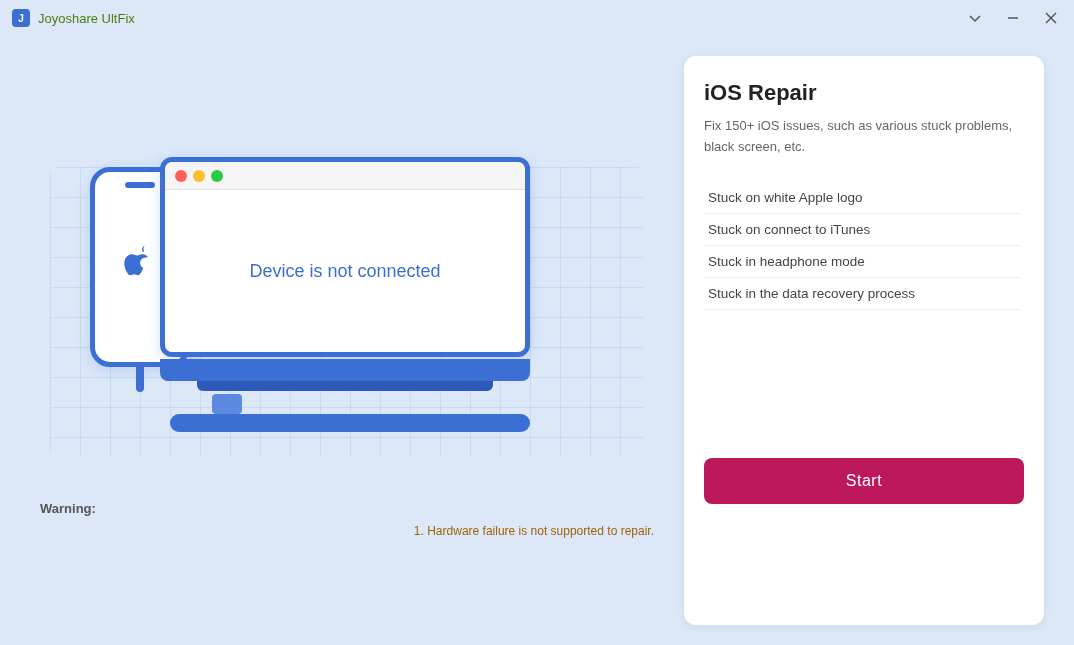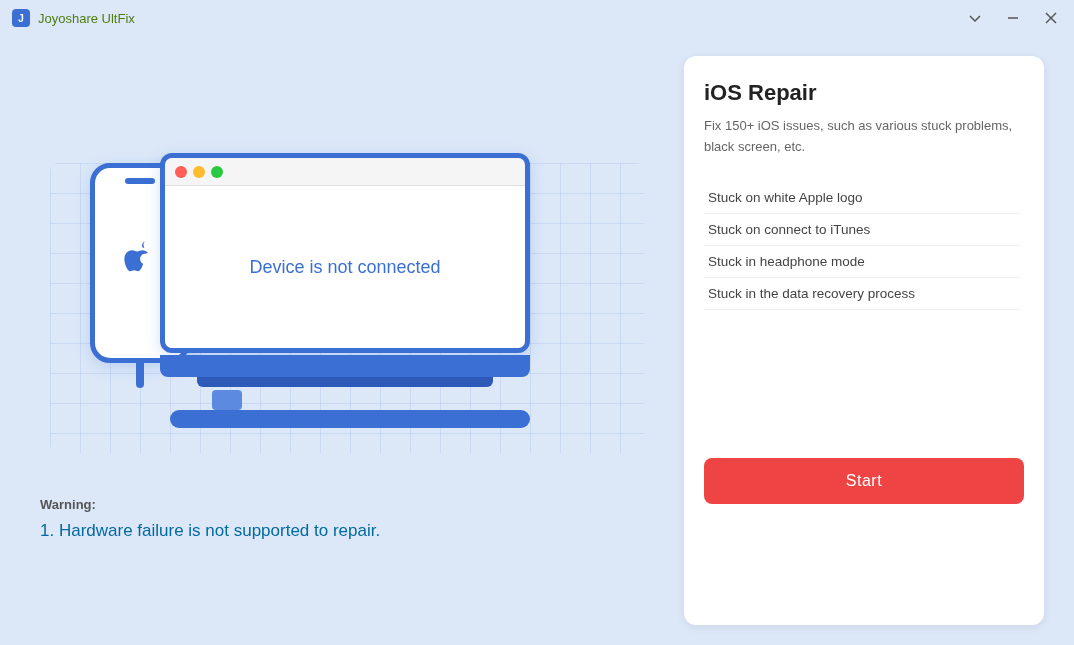--- a/index.html
+++ b/index.html
@@ -226,24 +226,25 @@
       padding: 0 10px;
       margin-top: 24px;
     }
     .warning-title {
       font-size: 13px;
       color: #555;
       font-weight: 600;
       margin-bottom: 6px;
     }
     .warning-item {
-      font-size: 17px;
-      color: #0369a1;
+      font-size: 12px;
+      color: #a16207;
       margin-bottom: 4px;
       line-height: 1.5;
+      text-align: right;
     }
 
     
     .right-panel {
       width: 360px;
       background: white;
       border-radius: 12px;
       padding: 24px 20px;
       display: flex;
       flex-direction: column;
@@ -280,21 +281,21 @@
     }
     .issue-item {
       font-size: 13.5px;
       color: #444;
       padding: 8px 4px;
       border-bottom: 1px solid #f0f0f0;
       cursor: default;
     }
     .start-btn {
       margin-top: 16px;
-      background: #ef4444;
+      background: #be185d;
       color: white;
       border: none;
       border-radius: 8px;
       padding: 14px;
       font-size: 16px;
       font-weight: 500;
       cursor: pointer;
       width: 100%;
       letter-spacing: 0.5px;
     }

